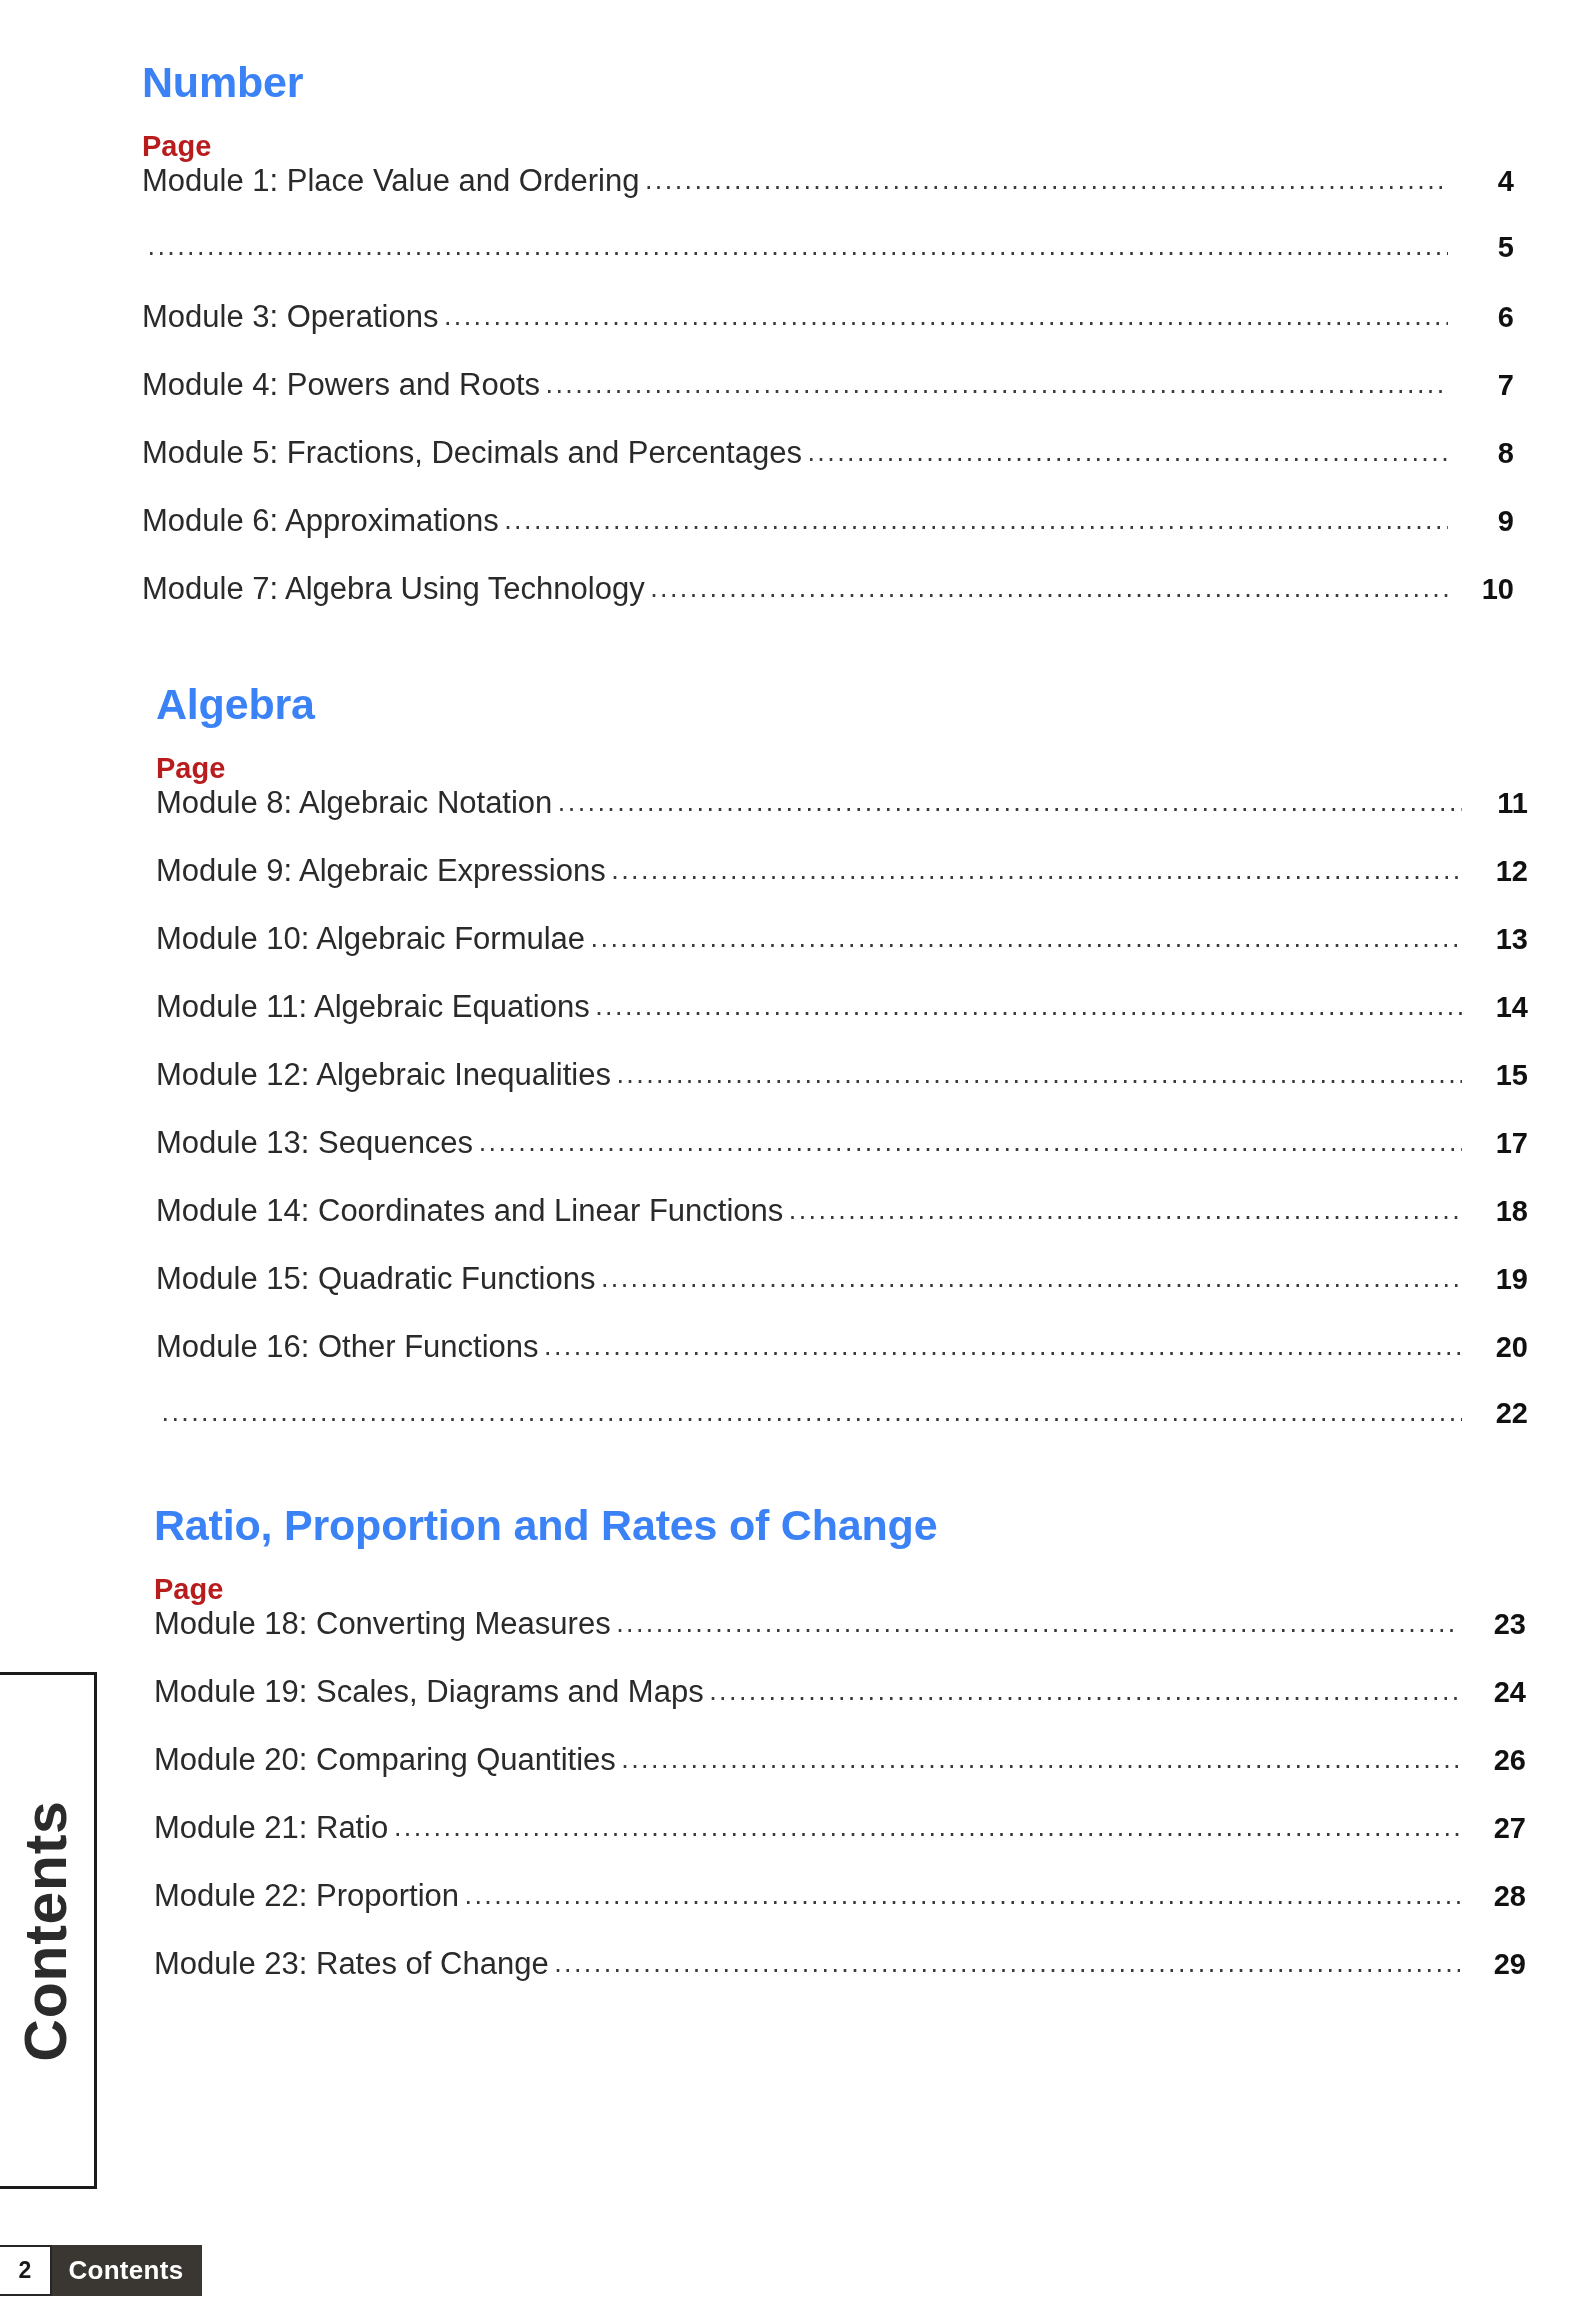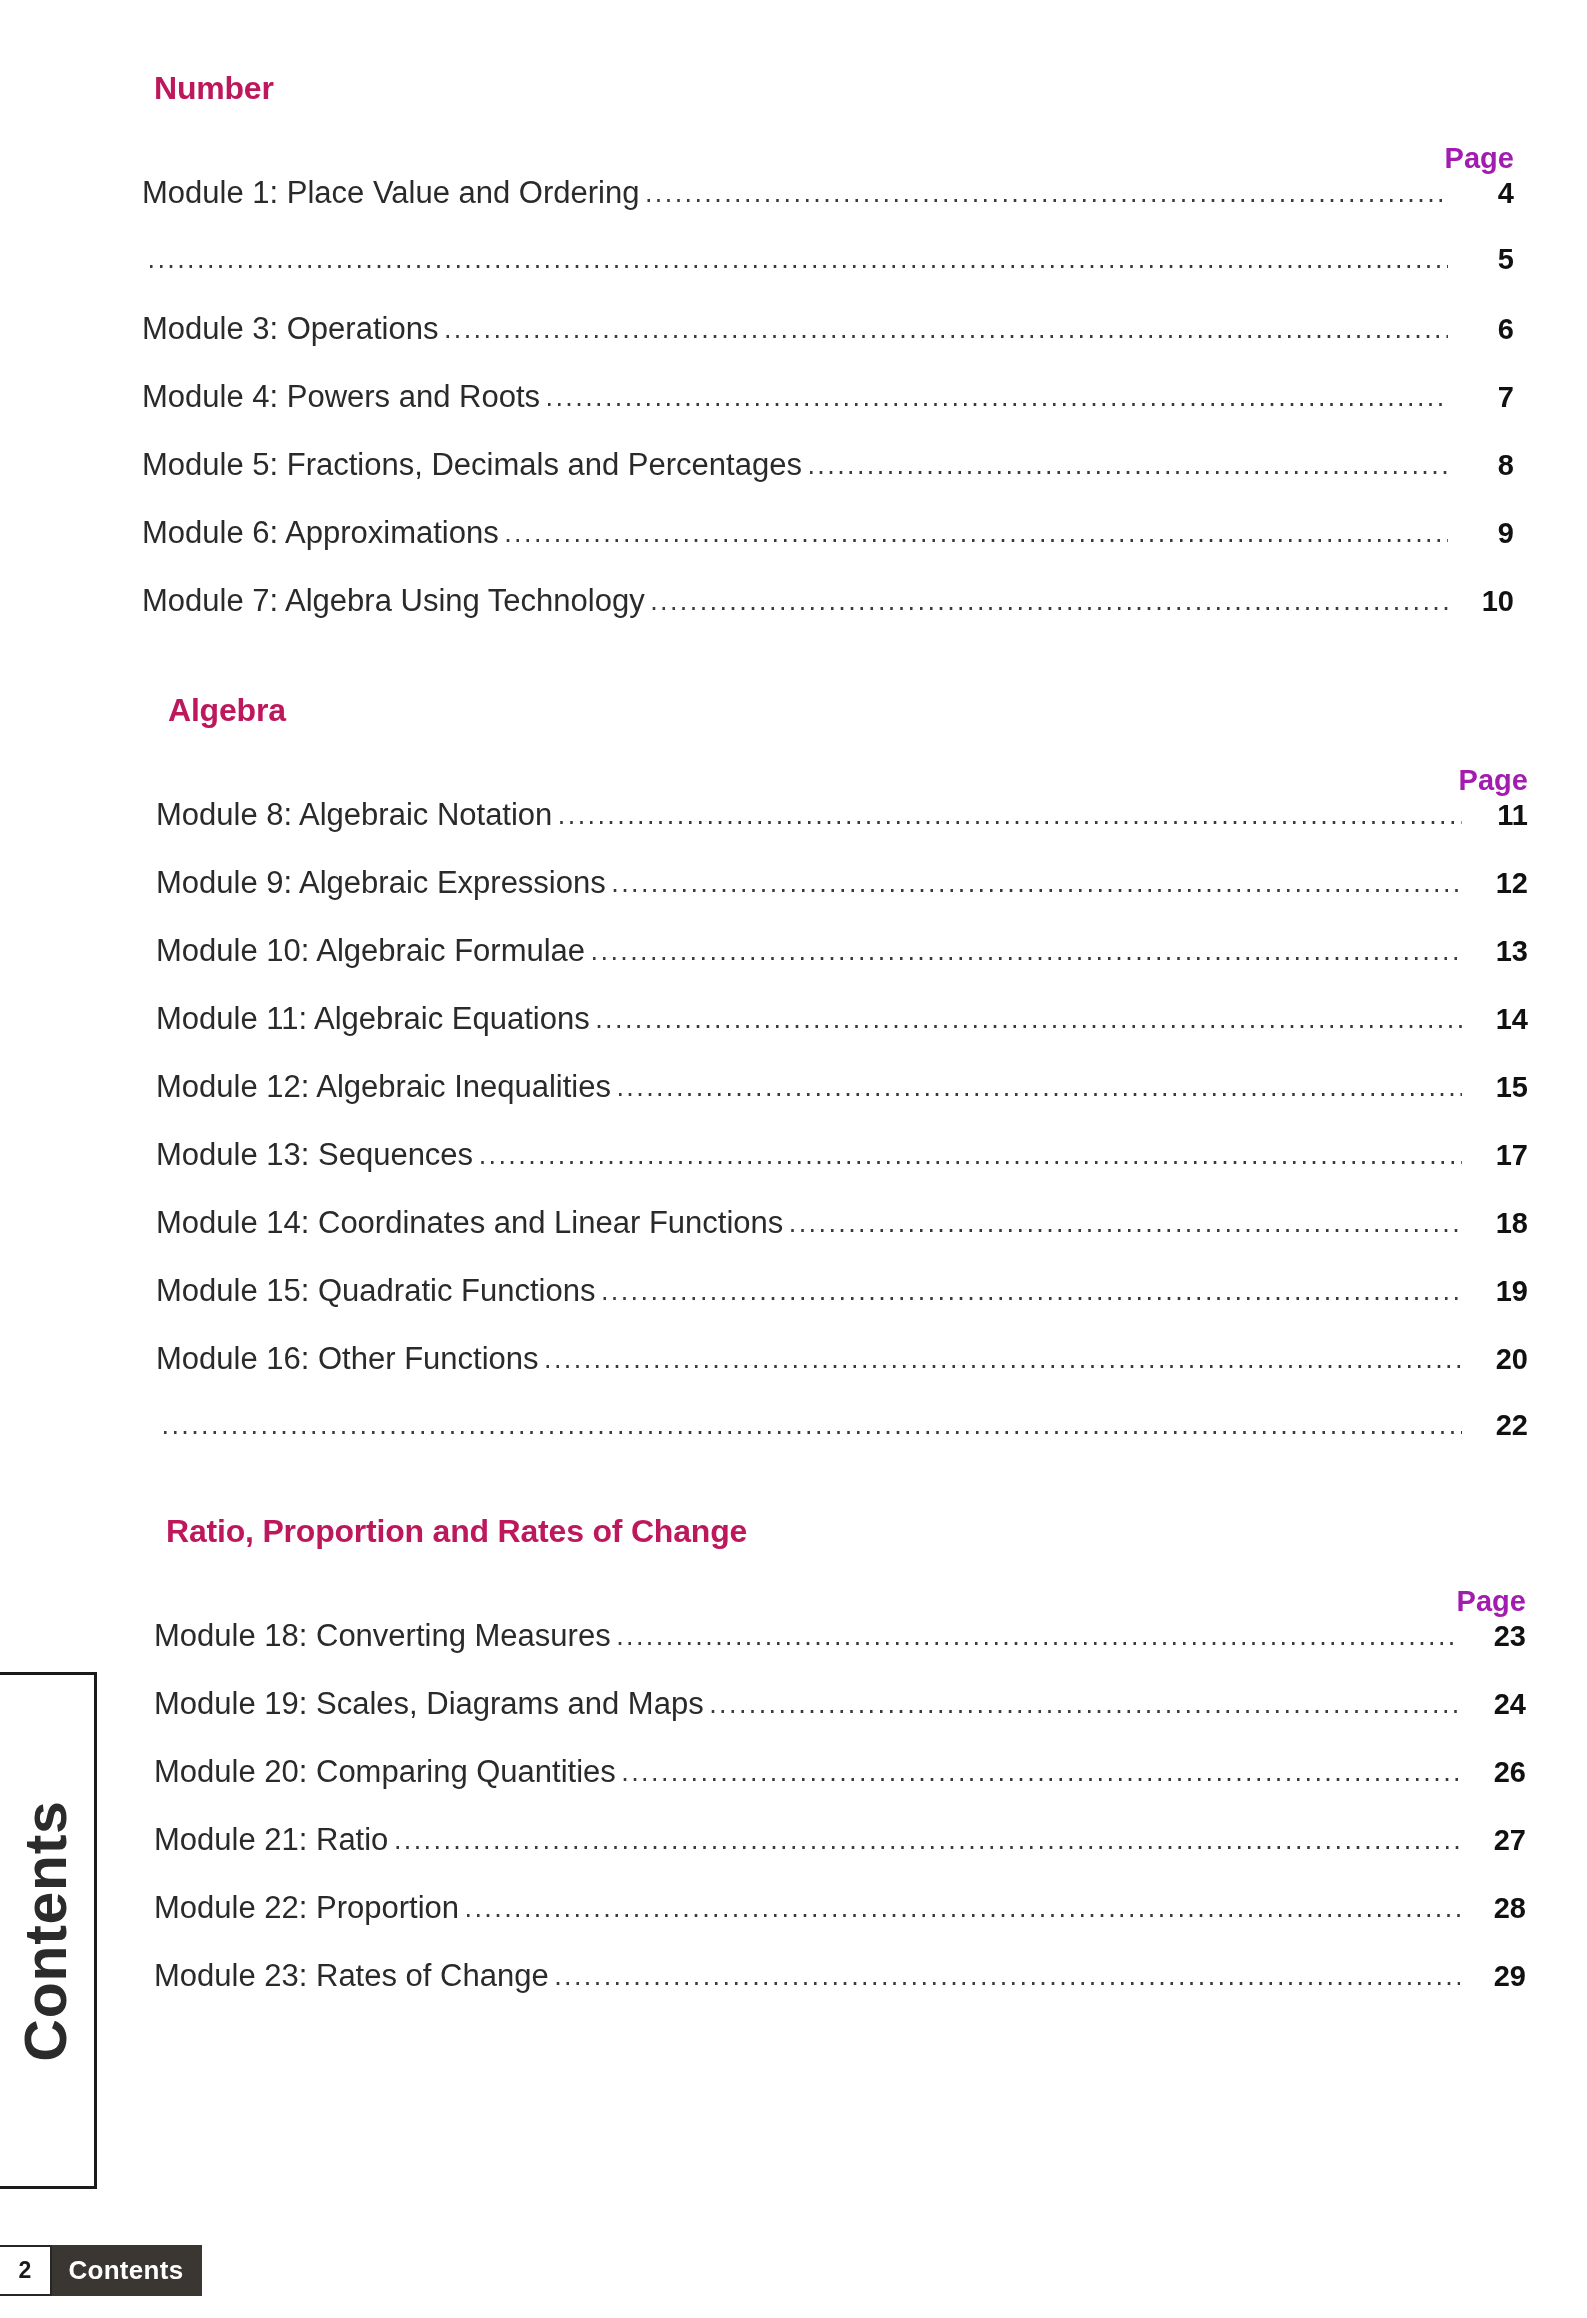--- a/index.html
+++ b/index.html
@@ -52,34 +52,34 @@
     left: 142px;
     top: 0;
     width: 1374px;
   }
 
   .section {
     position: relative;
   }
 
   .section-title {
-    color: #be185d;
-    font-size: 32px;
+    color: #3b82f6;
+    font-size: 43px;
     font-weight: bold;
     line-height: 1.05;
-    margin: 12px;
+    margin: 0;
     letter-spacing: -0.2px;
     font-family: "Liberation Sans", sans-serif;
   }
 
   .page-header {
-    text-align: right;
+    text-align: left;
     font-size: 29px;
     font-weight: bold;
-    color: #a21caf;
+    color: #b91c1c;
     padding-right: 2.1px;
     font-family: "Liberation Sans", sans-serif;
   }
 
   .toc-row {
     display: flex;
     align-items: baseline;
     width: 100%;
     height: 68px;
     font-size: 31px;

